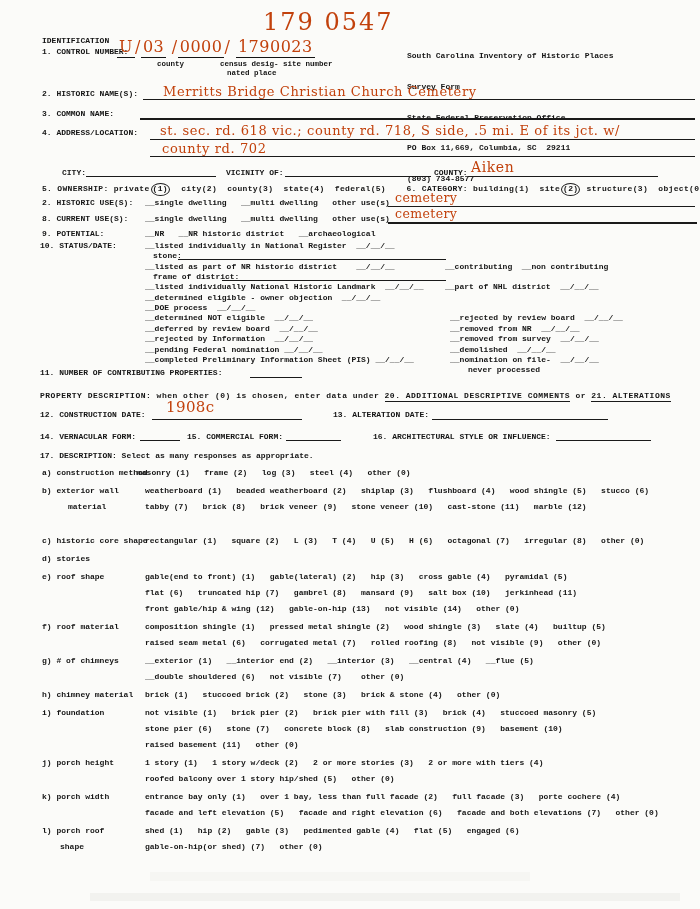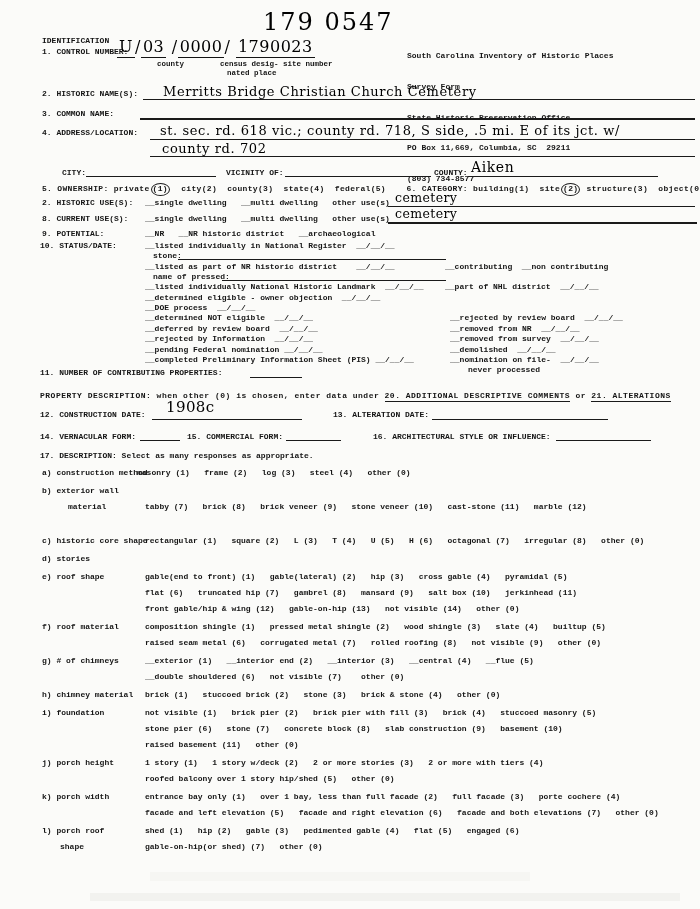--- a/index.html
+++ b/index.html
@@ -2,21 +2,21 @@
 <html><head>
 <meta charset="utf-8">
 <style>
   html,body{margin:0;padding:0;background:#e8e8e8;}
   .page{position:relative;width:700px;height:909px;background:#fbfbf9;overflow:hidden;
         font-family:"Liberation Mono",monospace;color:#161616;}
   .ln{position:absolute;white-space:pre;font:bold 8px/10.2px "Liberation Mono",monospace;color:#151515;}
   .ln.sm{font-size:7.5px;}
   .ln.wide{letter-spacing:.32px;}
   .ln.note{letter-spacing:.5px;}
-  .hw{position:absolute;white-space:pre;font-family:"DejaVu Serif",serif;color:#000000;}
+  .hw{position:absolute;white-space:pre;font-family:"DejaVu Serif",serif;color:#c2410c;}
   .hw-big{font-size:24px;letter-spacing:2px;}
   .hw-ctrl{font-size:16px;letter-spacing:.5px;}
   .hw-name{font-size:13px;letter-spacing:.6px;}
   .hw-sm{font-size:12.5px;letter-spacing:.4px;}
   .hw-date{font-size:15px;letter-spacing:.4px;}
   .hwu{border-bottom:1.6px solid #131313;padding:0 2px 1px;}
   .rule{position:absolute;height:0;border-bottom:1.5px solid #1a1a1a;}
   .rule.thick{border-bottom-width:2.4px;}
   .circ{display:inline-block;border:1.2px solid #1a1a1a;border-radius:50%;padding:0 1px 1px;margin:0 1px;}
   .us{border-bottom:1.3px solid #1a1a1a;padding-bottom:1px;}
@@ -25,21 +25,21 @@
 </head>
 <body>
 
 <div class="page">
 
   <div class="ln" style="top:36px;left:42px">IDENTIFICATION</div>
   <div class="hw hw-big" style="top:8px;left:263px">179 0547</div>
   <div class="ln" style="top:31px;left:407px">
     <div>South Carolina Inventory of Historic Places</div>
     <div>Survey Form</div>
-    <div>State Historic Preservation Office</div>
+    <div>State Federal Preservation Office</div>
     <div>PO Box 11,669, Columbia, SC  29211</div>
     <div>(803) 734-8577</div>
   </div>
 
   <div class="ln" style="top:47px;left:42px">1. CONTROL NUMBER:</div>
   <div class="hw hw-ctrl" style="top:37px;left:117px"><span class="hwu">U</span><span>/</span><span class="hwu">03</span><span> /</span><span class="hwu">0000</span><span>/ </span><span class="hwu">1790023</span></div>
   <div class="ln sm" style="top:59px;left:157px">county</div>
   <div class="ln sm" style="top:59px;left:220px">census desig-</div>
   <div class="ln sm" style="top:68px;left:227px">nated place</div>
   <div class="ln sm" style="top:59px;left:283px">site number</div>
@@ -79,21 +79,21 @@
 
   <div class="ln" style="top:229px;left:42px">9. POTENTIAL:</div>
   <div class="ln" style="top:229px;left:145px">__NR   __NR historic district   __archaeological</div>
 
   <div class="ln" style="top:241px;left:40px">10. STATUS/DATE:</div>
   <div class="ln" style="top:241px;left:145px">__listed individually in National Register  __/__/__</div>
   <div class="ln" style="top:251px;left:153px">stone:</div>
   <div class="rule" style="top:259px;left:178px;width:268px"></div>
   <div class="ln" style="top:262px;left:145px">__listed as part of NR historic district    __/__/__</div>
   <div class="ln" style="top:262px;left:445px">__contributing  __non contributing</div>
-  <div class="ln" style="top:272px;left:153px">name of pressed:</div>
+  <div class="ln" style="top:272px;left:153px">frame of district:</div>
   <div class="rule" style="top:280px;left:222px;width:224px"></div>
   <div class="ln" style="top:282px;left:145px">__listed individually National Historic Landmark  __/__/__</div>
   <div class="ln" style="top:282px;left:445px">__part of NHL district  __/__/__</div>
   <div class="ln" style="top:293px;left:145px">__determined eligible - owner objection  __/__/__</div>
   <div class="ln" style="top:303px;left:145px">__DOE process  __/__/__</div>
   <div class="ln" style="top:313px;left:145px">__determined NOT eligible  __/__/__</div>
   <div class="ln" style="top:313px;left:450px">__rejected by review board  __/__/__</div>
   <div class="ln" style="top:324px;left:145px">__deferred by review board  __/__/__</div>
   <div class="ln" style="top:324px;left:450px">__removed from NR  __/__/__</div>
   <div class="ln" style="top:334px;left:145px">__rejected by Information  __/__/__</div>
@@ -122,20 +122,21 @@
   <div class="ln" style="top:432px;left:373px">16. ARCHITECTURAL STYLE OR INFLUENCE:</div>
   <div class="rule" style="top:440px;left:556px;width:95px"></div>
 
   <div class="ln" style="top:451px;left:40px">17. DESCRIPTION: Select as many responses as appropriate.</div>
 
   <div class="ln" style="top:468px;left:42px">a) construction method</div>
   <div class="ln" style="top:468px;left:137px">masonry (1)   frame (2)   log (3)   steel (4)   other (0)</div>
 
   <div class="ln" style="top:486px;left:42px">b) exterior wall</div>
   <div class="ln" style="top:502px;left:68px">material</div>
+  <div class="ln" style="top:486px;left:145px">weatherboard (1)   beaded weatherboard (2)   shiplap (3)   flushboard (4)   wood shingle (5)   stucco (6)</div>
   <div class="ln" style="top:502px;left:145px">tabby (7)   brick (8)   brick veneer (9)   stone veneer (10)   cast-stone (11)   marble (12)</div>
 
   <div class="ln" style="top:536px;left:42px">c) historic core shape</div>
   <div class="ln" style="top:536px;left:145px">rectangular (1)   square (2)   L (3)   T (4)   U (5)   H (6)   octagonal (7)   irregular (8)   other (0)</div>
 
   <div class="ln" style="top:554px;left:42px">d) stories</div>
 
   <div class="ln" style="top:572px;left:42px">e) roof shape</div>
   <div class="ln" style="top:572px;left:145px">gable(end to front) (1)   gable(lateral) (2)   hip (3)   cross gable (4)   pyramidal (5)</div>
   <div class="ln" style="top:588px;left:145px">flat (6)   truncated hip (7)   gambrel (8)   mansard (9)   salt box (10)   jerkinhead (11)</div>

